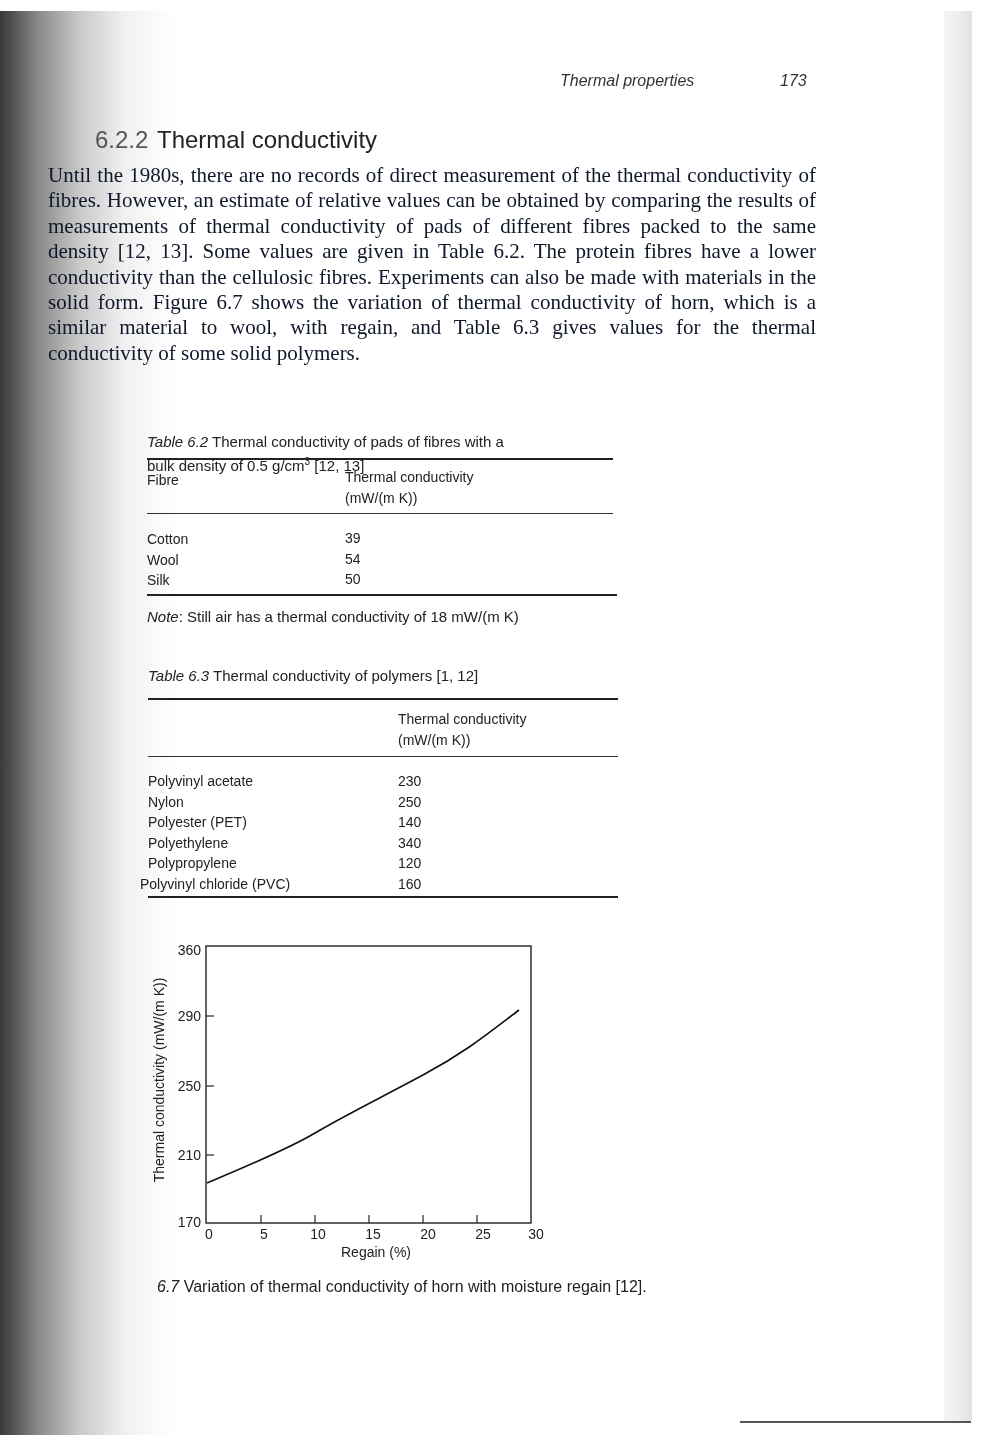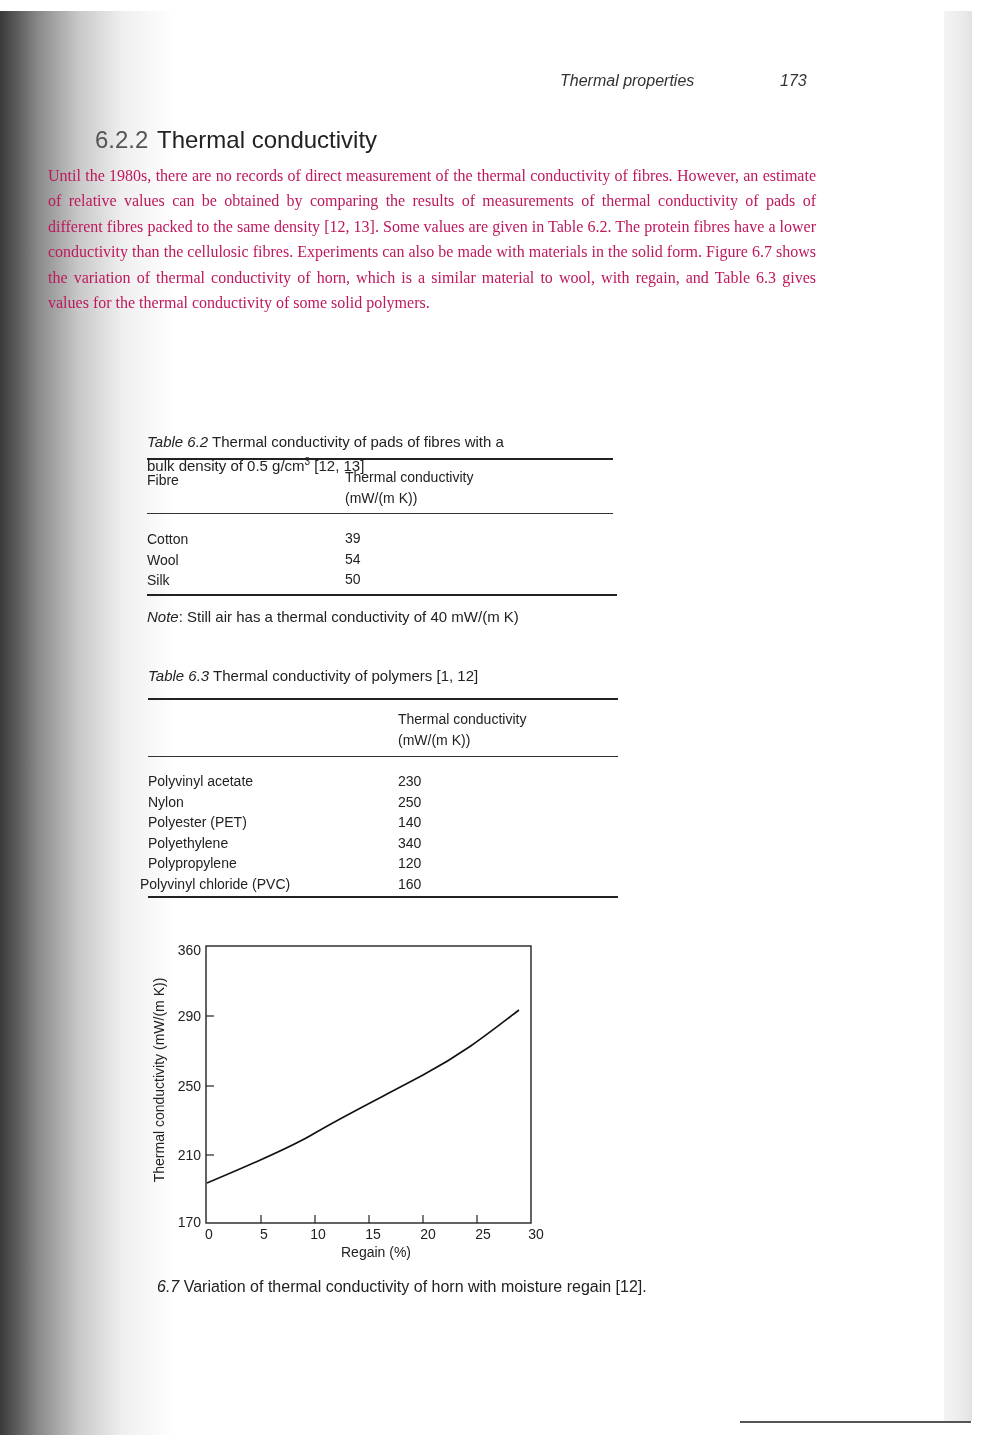--- a/index.html
+++ b/index.html
@@ -22,22 +22,22 @@
     position:absolute; left:740px; right:12px; top:1421px; height:2px; background:#555;
   }
   .running-head { position:absolute; top:72px; left:560px; font-size:16px; color:#333;font-style:italic; }
   .running-head .page-no { position:absolute; left:220px; top:0; }
 
   .section-head { position:absolute; top:126px; left:95px; font-size:24px; color:#222; }
   .section-head .num { display:inline-block; width:62px; color:#555; }
 
   .body-text {
     position:absolute; left:48px; top:163px; width:768px;
-    font-family: "Liberation Serif", serif; font-size:16px; line-height:25.4px;
-    text-align: justify; color:#be185d;
+    font-family: "Liberation Serif", serif; font-size:21px; line-height:25.4px;
+    text-align: justify; color:#0f172a;
   }
   .body-text p { margin:0; }
 
   .table-caption { position:absolute; font-size:15px; line-height:20px; color:#222; }
   .table-caption i { font-style: italic; }
   .rule { position:absolute; height:2px; background:#222; }
   .rule.thin { height:1px; background:#333; }
   .cell { position:absolute; font-size:14px; line-height:20.5px; color:#222; }
   .note { position:absolute; font-size:15px; color:#222; }
   .note i { font-style: italic; }
@@ -88,21 +88,21 @@
 <div class="cell" style="left:147px; top:550px;">
   <span>Wool</span>
 </div>
 <div class="cell" style="left:345px; top:549px;">54</div>
 <div class="cell" style="left:147px; top:570px;">
   <span>Silk</span>
 </div>
 <div class="cell" style="left:345px; top:569px;">50</div>
 <div class="rule" style="left:147px; top:594px; width:470px;"></div>
 <div class="note" style="left:147px; top:608px;">
-  <i>Note</i><span>: Still air has a thermal conductivity of 40 mW/(m K)</span>
+  <i>Note</i><span>: Still air has a thermal conductivity of 18 mW/(m K)</span>
 </div>
 
 <div class="table-caption" style="left:148px; top:666px; width:470px;">
   <i>Table 6.3</i><span> Thermal conductivity of polymers [1, 12]</span>
 </div>
 <div class="rule" style="left:148px; top:698px; width:470px;"></div>
 <div class="cell" style="left:398px; top:709px;">
   <span>Thermal conductivity</span><br>
   <span>(mW/(m K))</span>
 </div>

